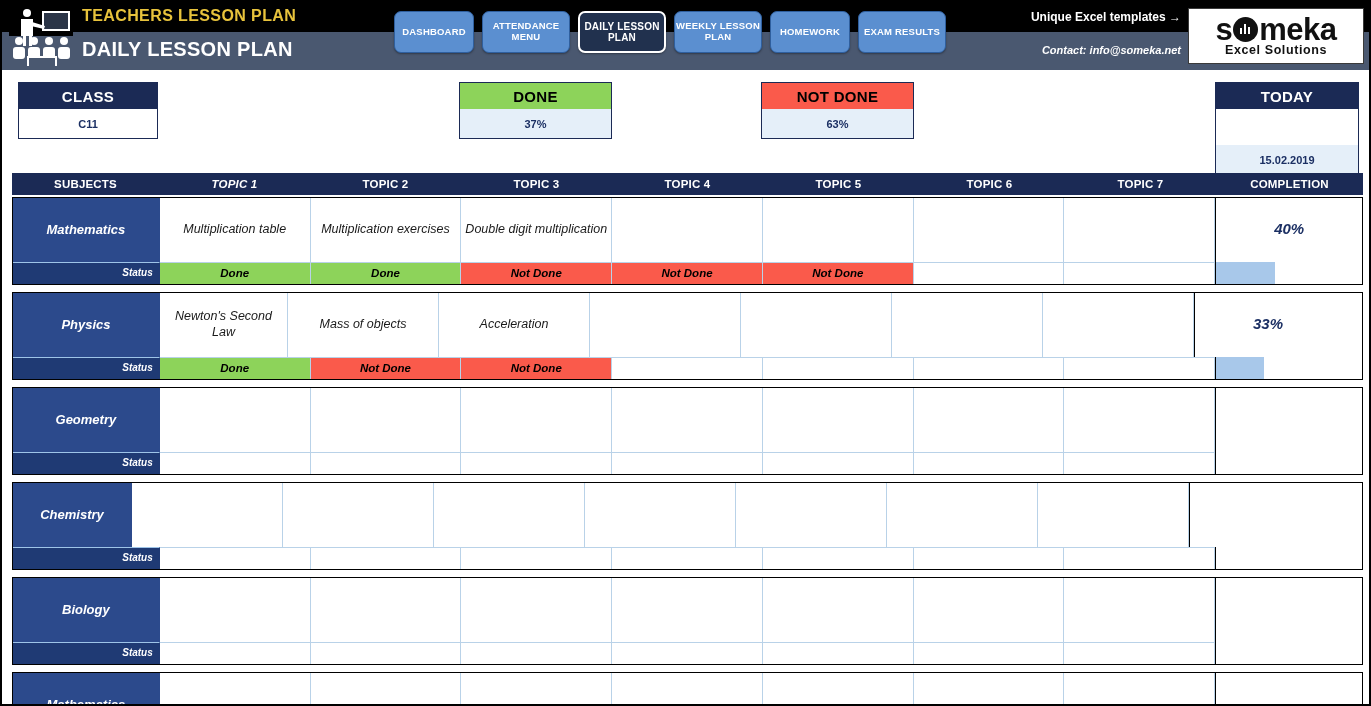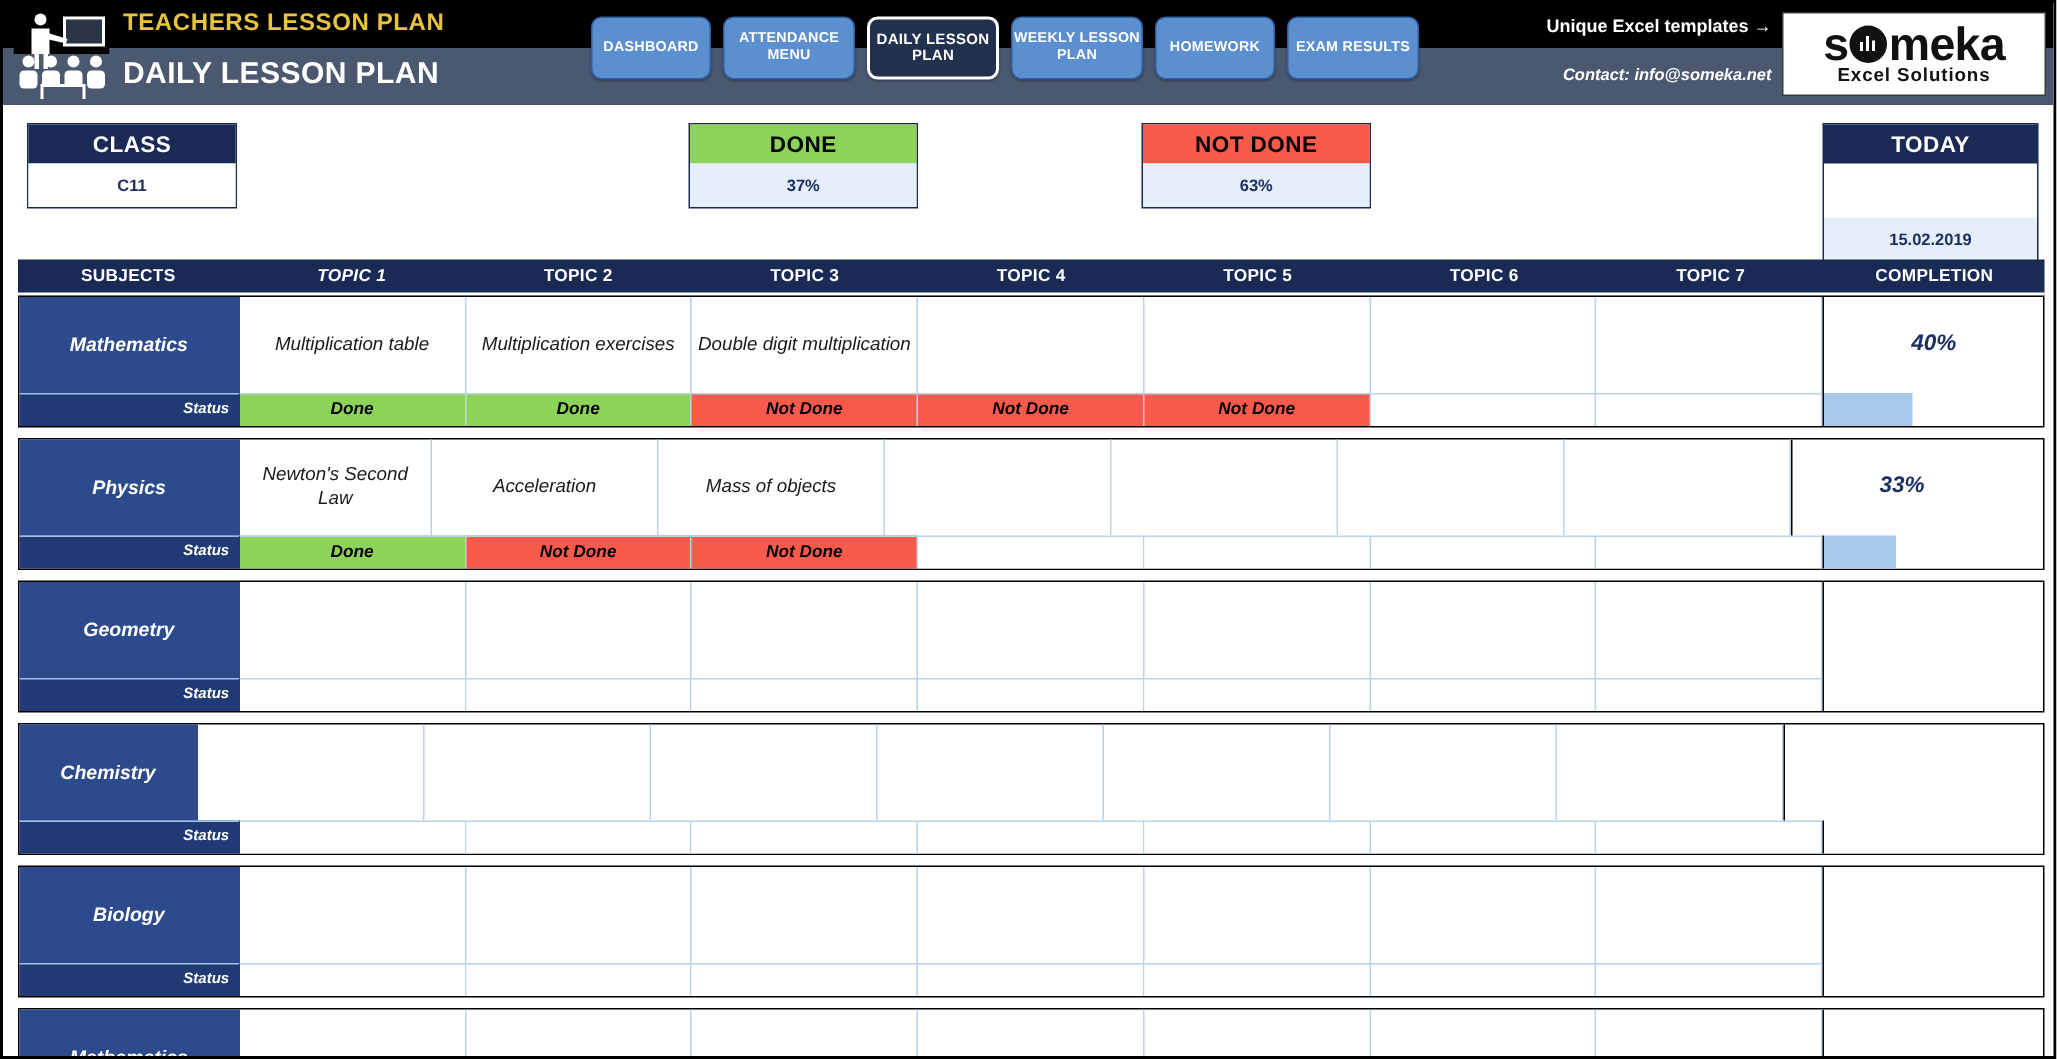--- a/index.html
+++ b/index.html
@@ -275,22 +275,22 @@
             <div class="cell st empty" style="width: 151px;"></div>
             <div class="cell comp-bar-row" style="width: 147px; justify-content: flex-start; align-items: stretch; padding: 0px;">
               <div class="comp-bar" style="width: 40%;"></div>
             </div>
           </div>
         </div>
         <div class="grp">
           <div class="row">
             <div class="cell subj" style="width: 147px;">Physics</div>
             <div class="cell" style="width: 128px;">Newton's Second Law</div>
+            <div class="cell" style="width: 151px;">Mass of objects</div>
             <div class="cell" style="width: 151px;">Acceleration</div>
-            <div class="cell" style="width: 151px;">Mass of objects</div>
             <div class="cell" style="width: 151px;"></div>
             <div class="cell" style="width: 151px;"></div>
             <div class="cell" style="width: 151px;"></div>
             <div class="cell" style="width: 151px;"></div>
             <div class="cell comp" style="width: 147px; text-align: right;">
               <div class="pct">33%</div>
             </div>
           </div>
           <div class="row status">
             <div class="cell subj-status" style="width: 147px;">Status</div>

